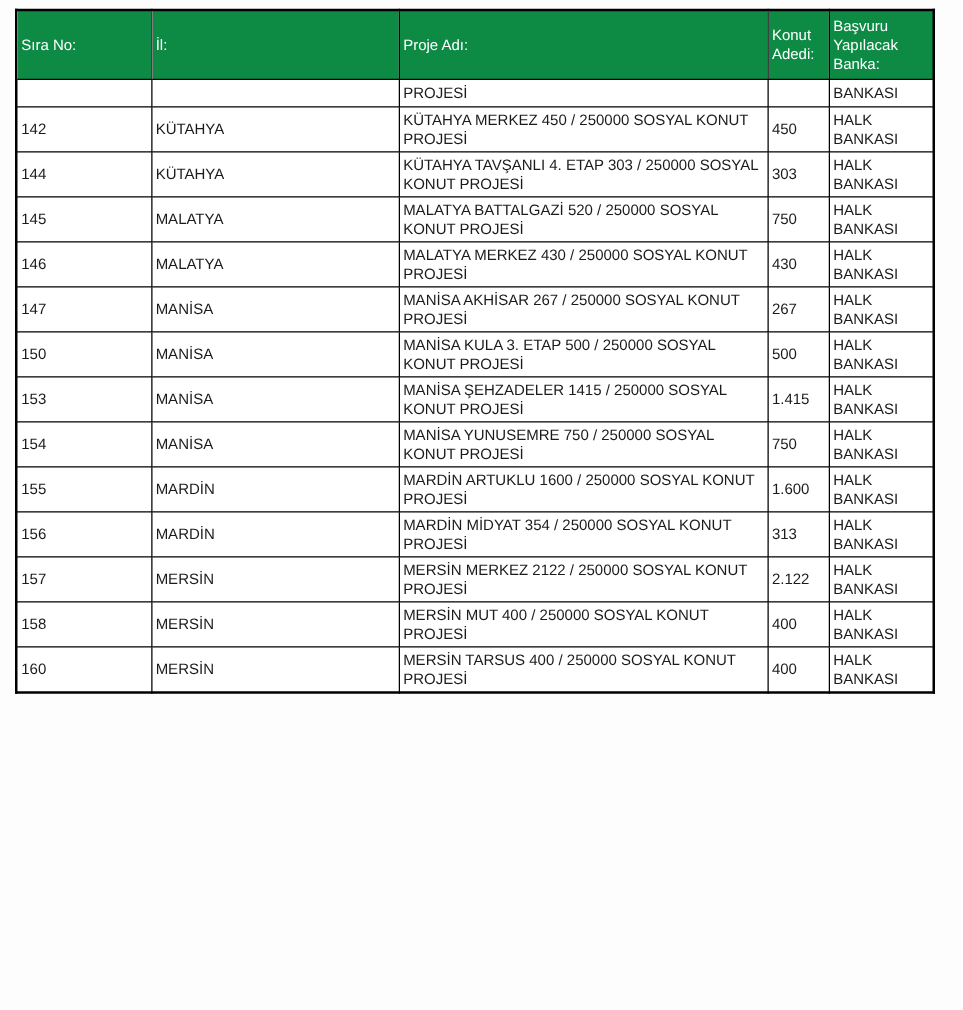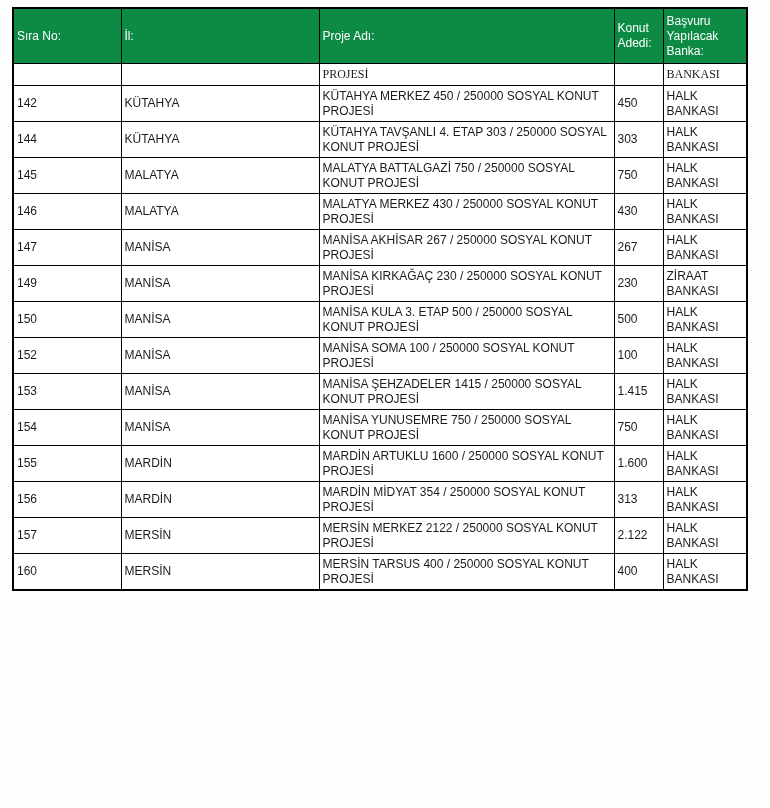--- a/index.html
+++ b/index.html
@@ -38,21 +38,20 @@
     color: #ffffff;
     font-weight: normal;
     height: 50px;
   }
   table.projects tbody td {
     color: #1b1b1b;
     height: 31px;
   }
   table.projects tbody tr.partial td {
     height: 17px;
-    font-family: Liberation Serif, serif;
   }
   col.c-sira  { width: 108px; }
   col.c-il    { width: 198px; }
   col.c-proje { width: 295px; }
   col.c-adet  { width: 49px;  }
   col.c-banka { width: 84px;  }
 </style>
 </head>
 <body>
 
@@ -92,57 +91,43 @@
         <tr>
           <td>144</td>
           <td>KÜTAHYA</td>
           <td>KÜTAHYA TAVŞANLI 4. ETAP 303 / 250000 SOSYAL KONUT PROJESİ</td>
           <td>303</td>
           <td>HALK BANKASI</td>
         </tr>
         <tr>
           <td>145</td>
           <td>MALATYA</td>
-          <td>MALATYA BATTALGAZİ 750 / 250000 SOSYAL KONUT PROJESİ</td>
+          <td>MALATYA BATTALGAZİ 520 / 250000 SOSYAL KONUT PROJESİ</td>
           <td>750</td>
           <td>HALK BANKASI</td>
         </tr>
         <tr>
           <td>146</td>
           <td>MALATYA</td>
           <td>MALATYA MERKEZ 430 / 250000 SOSYAL KONUT PROJESİ</td>
           <td>430</td>
           <td>HALK BANKASI</td>
         </tr>
         <tr>
           <td>147</td>
           <td>MANİSA</td>
           <td>MANİSA AKHİSAR 267 / 250000 SOSYAL KONUT PROJESİ</td>
           <td>267</td>
           <td>HALK BANKASI</td>
         </tr>
         <tr>
-          <td>149</td>
-          <td>MANİSA</td>
-          <td>MANİSA KIRKAĞAÇ 230 / 250000 SOSYAL KONUT PROJESİ</td>
-          <td>230</td>
-          <td>ZİRAAT BANKASI</td>
-        </tr>
-        <tr>
           <td>150</td>
           <td>MANİSA</td>
           <td>MANİSA KULA 3. ETAP 500 / 250000 SOSYAL KONUT PROJESİ</td>
           <td>500</td>
-          <td>HALK BANKASI</td>
-        </tr>
-        <tr>
-          <td>152</td>
-          <td>MANİSA</td>
-          <td>MANİSA SOMA 100 / 250000 SOSYAL KONUT PROJESİ</td>
-          <td>100</td>
           <td>HALK BANKASI</td>
         </tr>
         <tr>
           <td>153</td>
           <td>MANİSA</td>
           <td>MANİSA ŞEHZADELER 1415 / 250000 SOSYAL KONUT PROJESİ</td>
           <td>1.415</td>
           <td>HALK BANKASI</td>
         </tr>
         <tr>
@@ -167,20 +152,27 @@
           <td>HALK BANKASI</td>
         </tr>
         <tr>
           <td>157</td>
           <td>MERSİN</td>
           <td>MERSİN MERKEZ 2122 / 250000 SOSYAL KONUT PROJESİ</td>
           <td>2.122</td>
           <td>HALK BANKASI</td>
         </tr>
         <tr>
+          <td>158</td>
+          <td>MERSİN</td>
+          <td>MERSİN MUT 400 / 250000 SOSYAL KONUT PROJESİ</td>
+          <td>400</td>
+          <td>HALK BANKASI</td>
+        </tr>
+        <tr>
           <td>160</td>
           <td>MERSİN</td>
           <td>MERSİN TARSUS 400 / 250000 SOSYAL KONUT PROJESİ</td>
           <td>400</td>
           <td>HALK BANKASI</td>
         </tr>
       </tbody>
   </table>
 </div>
 

